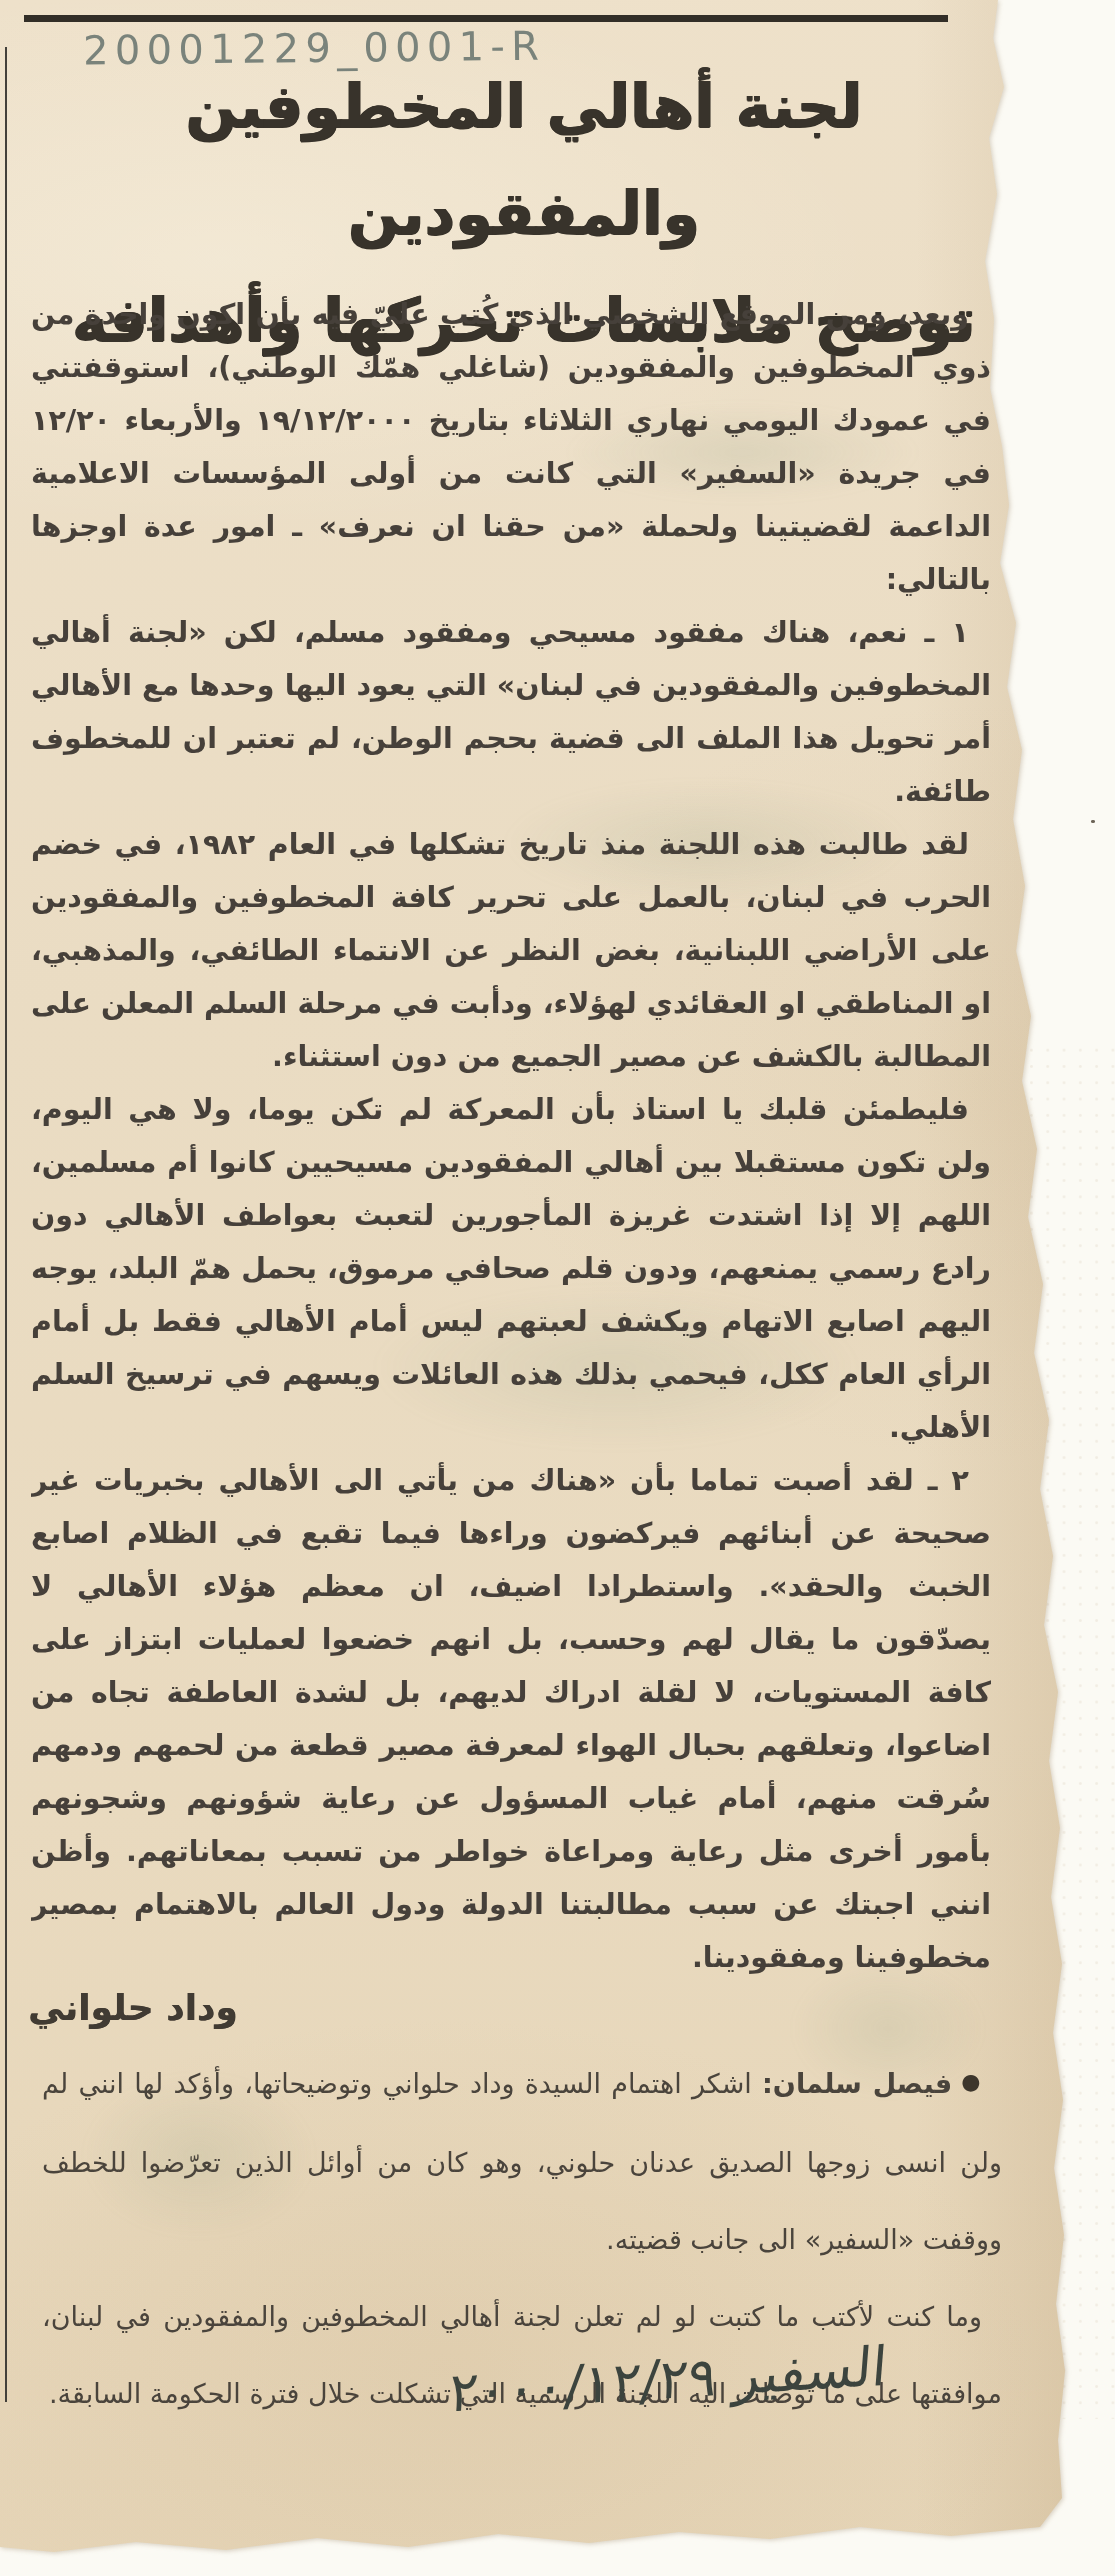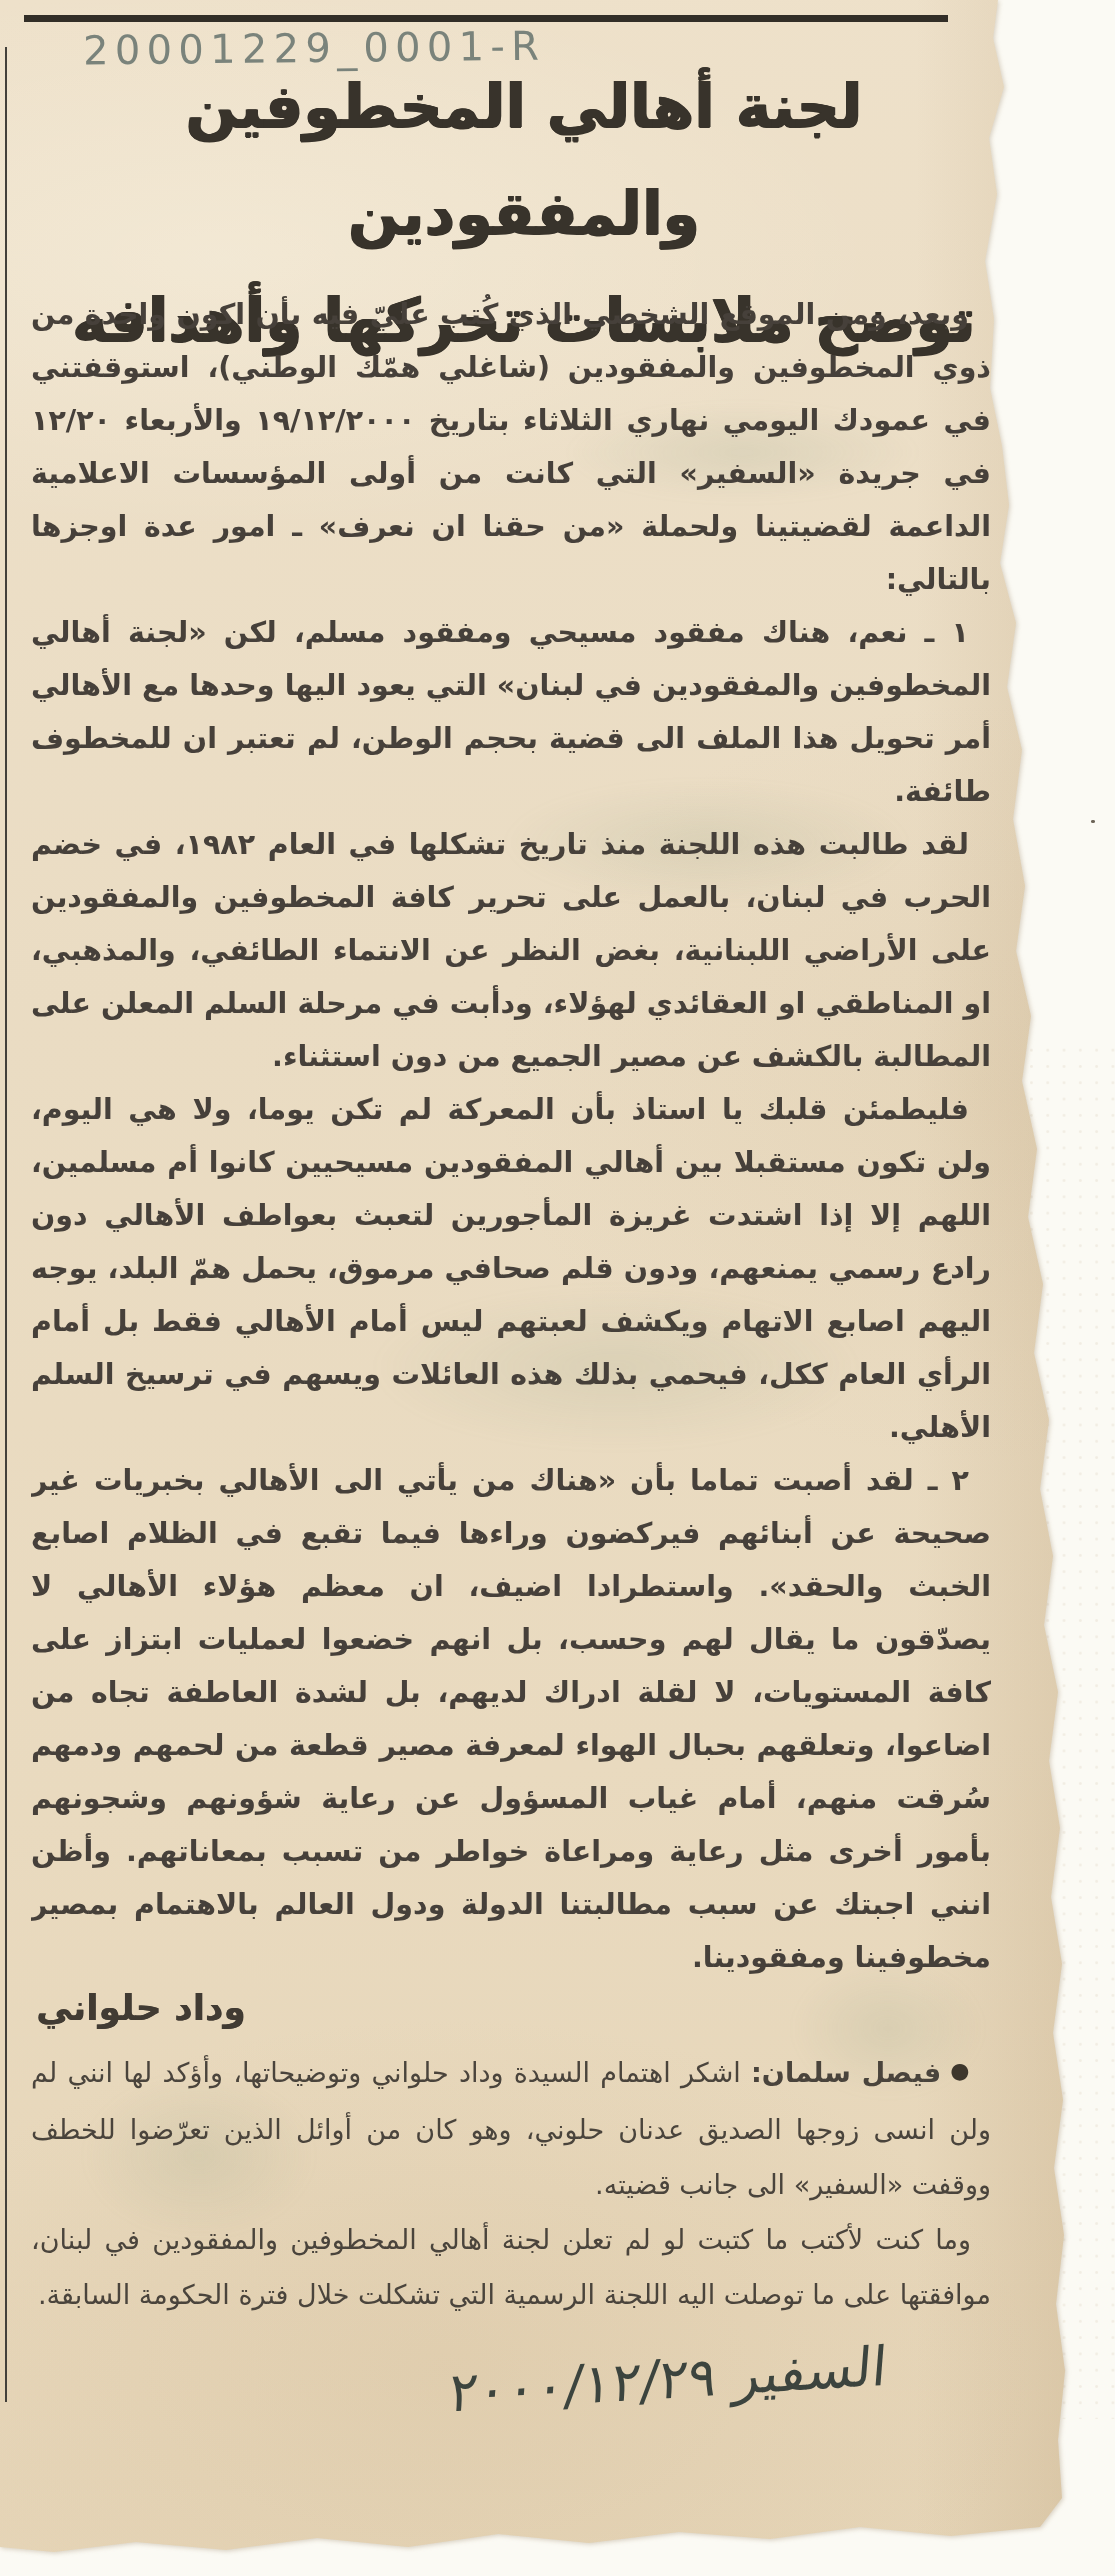--- a/index.html
+++ b/index.html
@@ -60,27 +60,27 @@
   .headline span{display:block;}
 
   .article-paras{
     position:absolute;left:31px;top:288px;width:960px;height:1699px;overflow:hidden;
     color:#46403a;font-size:28.5px;line-height:53px;font-weight:700;
     text-align:justify;
   }
   .para{margin:0;text-indent:22px;}
 
   .signature{
-    position:absolute;left:36px;top:1987px;width:453px;direction:rtl;text-align:left;
+    position:absolute;left:28px;top:1987px;width:453px;direction:rtl;text-align:left;
     font-size:36px;font-weight:800;color:#413b33;
     text-shadow:0.5px 0 0 #413b33;
   }
   .response{
-    position:absolute;left:31px;top:2045px;width:960px;
-    color:#4a443c;font-size:27px;line-height:55px;font-weight:400;text-align:justify;
+    position:absolute;left:42px;top:2045px;width:960px;
+    color:#4a443c;font-size:27px;line-height:77px;font-weight:400;text-align:justify;
   }
   .rpara{margin:0;text-indent:20px;}
   .rlead{font-weight:700;letter-spacing:0.9px;}
   .bullet{font-size:22px;color:#3d362c;margin-left:9px;position:relative;top:-3.6px;}
 
   .handwritten-date{
     position:absolute;left:333px;top:2348px;width:670px;direction:rtl;text-align:center;
     color:#3c443e;font-size:54px;letter-spacing:3.6px;font-weight:400;
     transform:rotate(-3.5deg) skewX(-8deg);
   }

